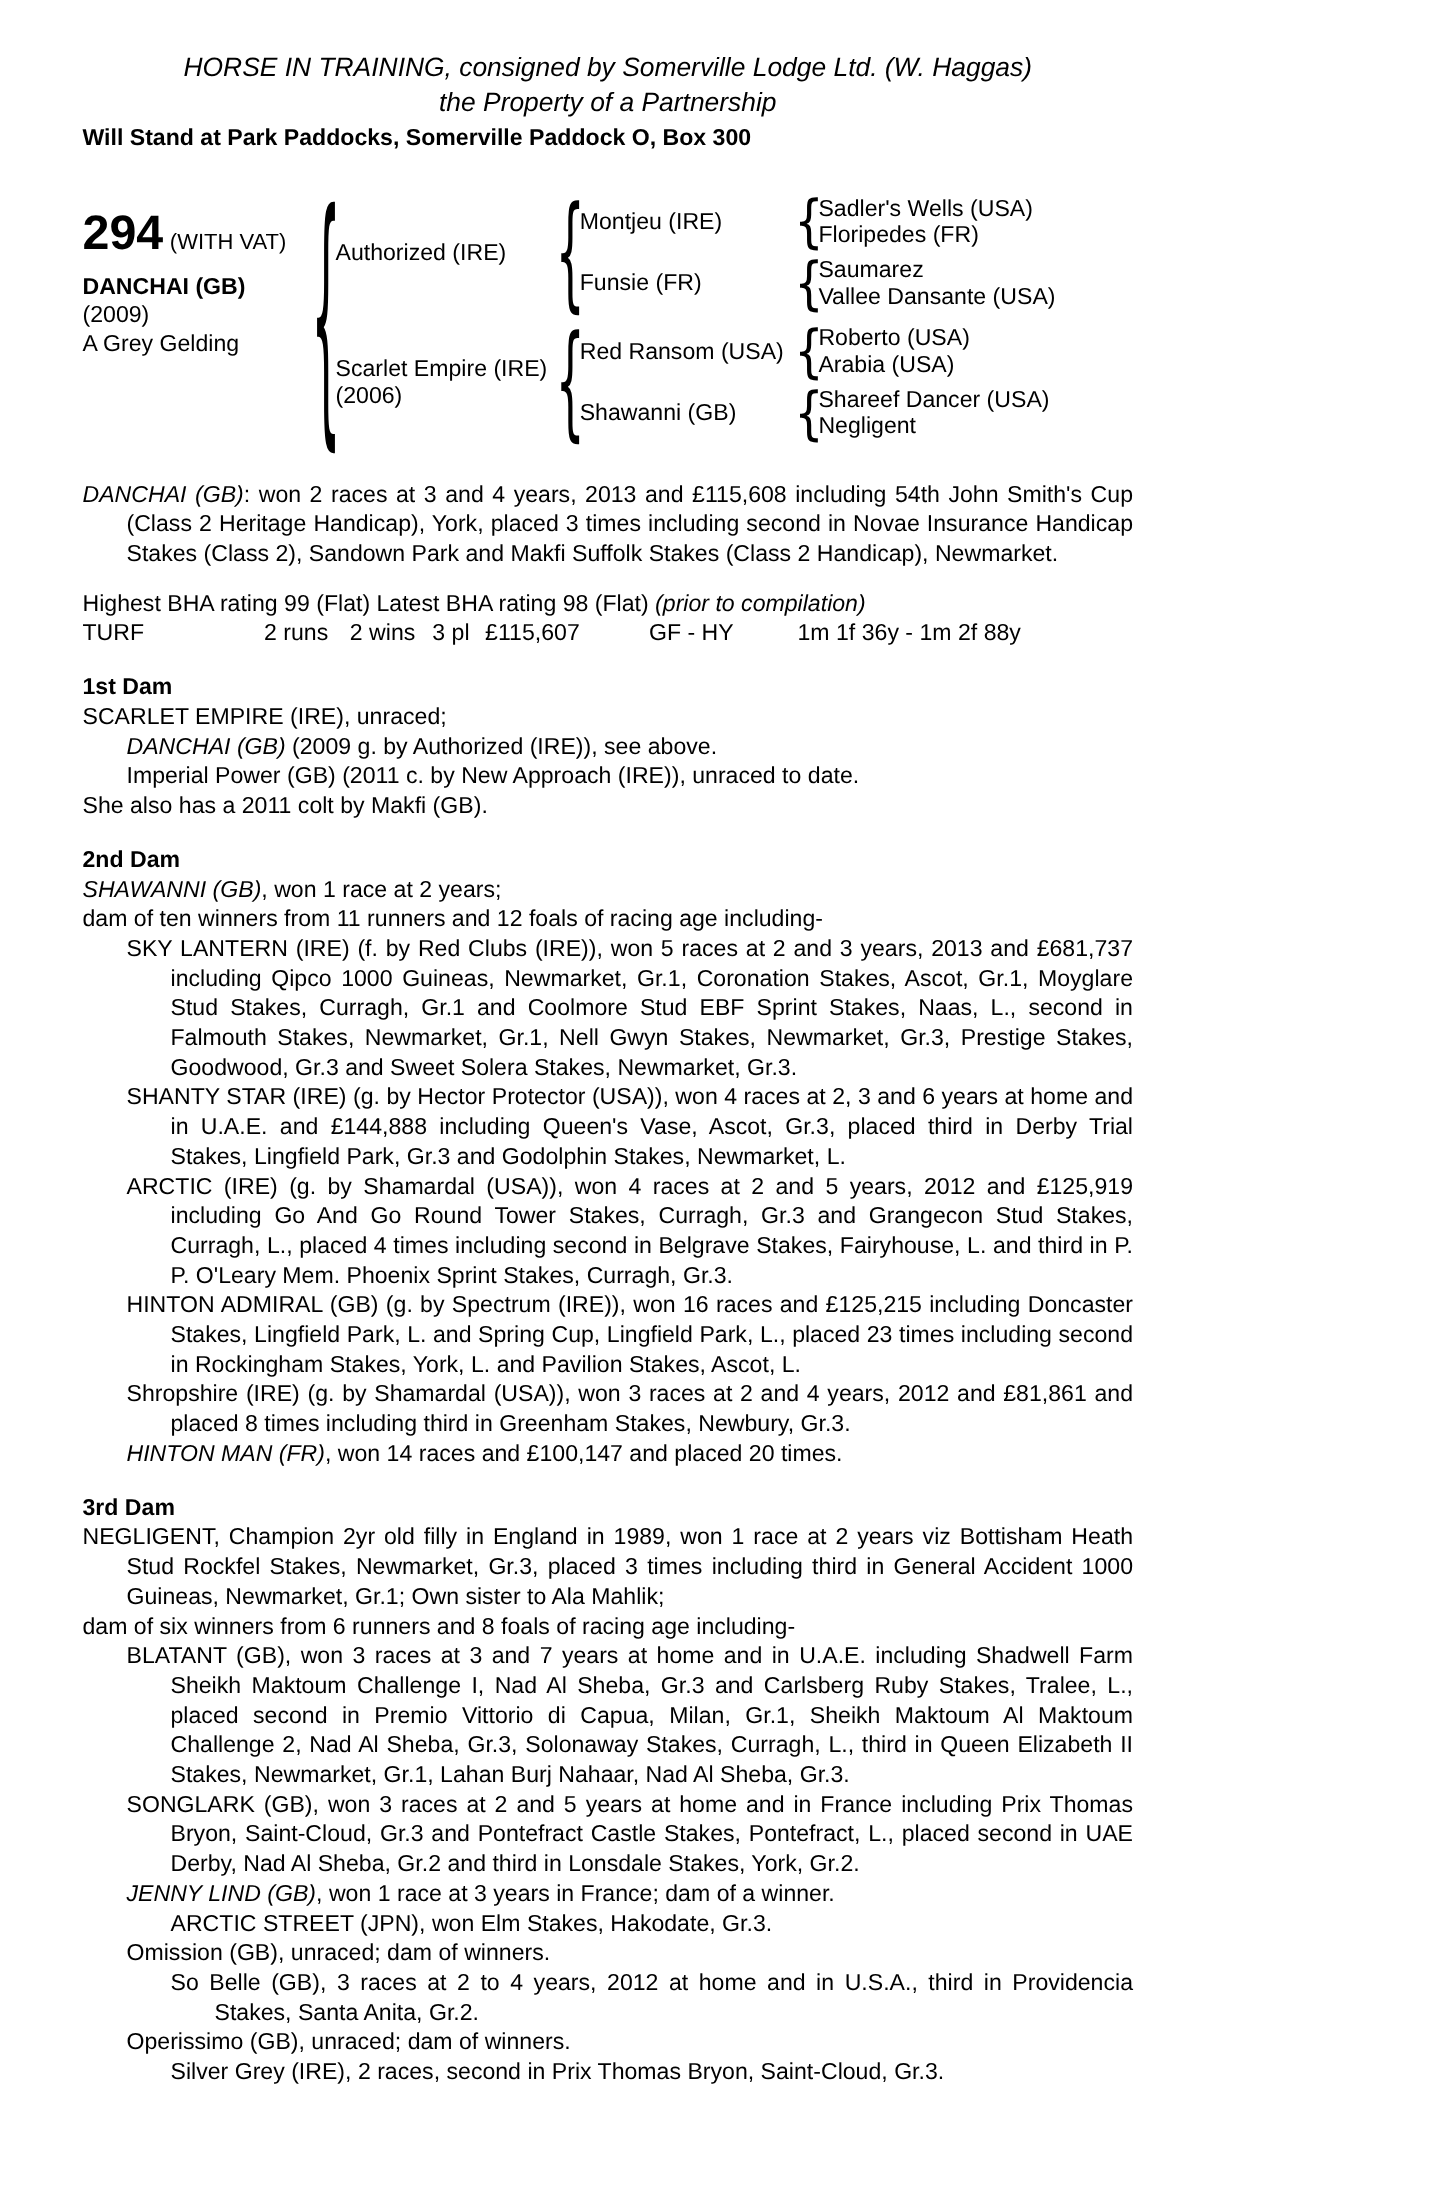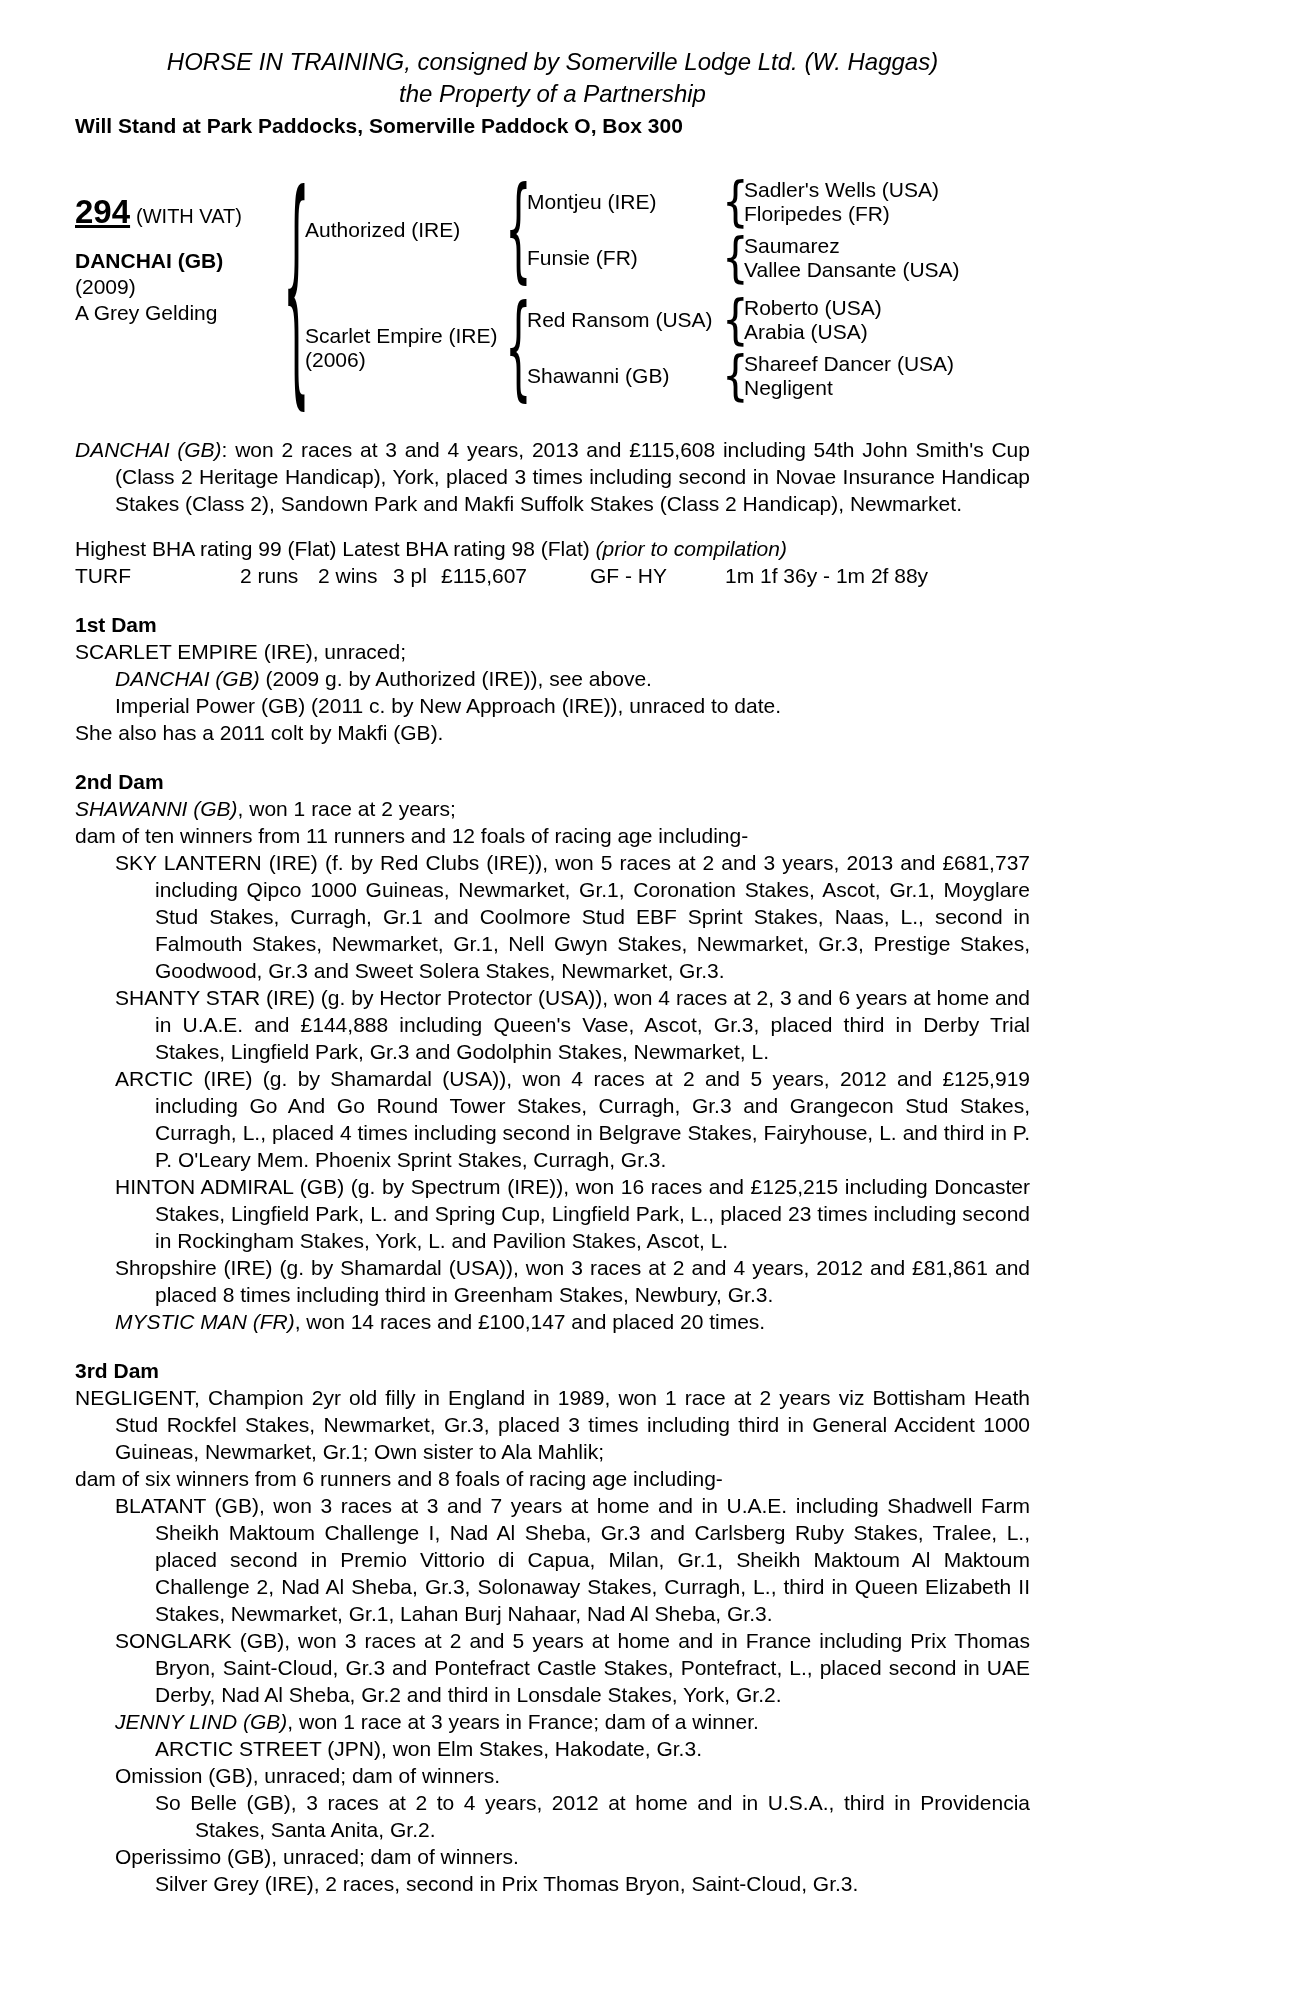--- a/index.html
+++ b/index.html
@@ -11,21 +11,21 @@
   .i{font-style:italic;}
 
   
   .header{text-align:center;}
   .hl1,.hl2{font-style:italic;font-size:24px;line-height:32px;}
   .hl3{font-weight:700;font-size:21px;line-height:28px;text-align:left;margin-top:2px;}
 
   
   .lot-row{display:flex;align-items:center;margin-top:38px;}
   .lot-info{flex:0 0 208px;width:208px;align-self:flex-start;padding-top:12px;}
-  .lot-number{font-weight:700;font-size:33px;line-height:44px;text-decoration:underline;}
+  .lot-number{font-weight:700;font-size:44px;line-height:44px;}
   .lot-vat{font-size:20px;margin-left:6px;}
   .lot-name{font-weight:700;margin-top:14px;line-height:26px;}
   .lot-year,.lot-desc{line-height:26px;}
   .ped{flex:1;display:flex;align-items:center;font-size:21px;line-height:24px;}
   .ped-col{display:flex;flex-direction:column;justify-content:center;}
   .gap1{row-gap:14px;}
   .gap2{row-gap:8px;}
   .ped-node{display:flex;align-items:center;}
   .wg1{flex:0 0 200px;width:200px;}
   .wg2{flex:0 0 195px;width:195px;}
@@ -153,21 +153,21 @@
 
   <div class="section">
     <div class="sec-heading">2nd Dam</div>
     <p class="para"><span class="i">SHAWANNI (GB)</span><span>, </span><span class="b">won</span><span> 1 race at 2 years;</span></p>
     <p class="para"><span>dam of </span><span class="b">ten winners</span><span> from 11 runners and 12 foals of racing age including-</span></p>
     <p class="para entry1"><span class="b">SKY LANTERN (IRE)</span><span> (f. by Red Clubs (IRE)), won 5 races at 2 and 3 years, 2013 and £681,737 including Qipco 1000 Guineas, Newmarket, </span><span class="b">Gr.1</span><span>, Coronation Stakes, Ascot, </span><span class="b">Gr.1</span><span>, Moyglare Stud Stakes, Curragh, </span><span class="b">Gr.1</span><span> and Coolmore Stud EBF Sprint Stakes, Naas, </span><span class="b">L.</span><span>, second in Falmouth Stakes, Newmarket, </span><span class="b">Gr.1</span><span>, Nell Gwyn Stakes, Newmarket, </span><span class="b">Gr.3</span><span>, Prestige Stakes, Goodwood, </span><span class="b">Gr.3</span><span> and Sweet Solera Stakes, Newmarket, </span><span class="b">Gr.3</span><span>.</span></p>
     <p class="para entry1"><span class="b">SHANTY STAR (IRE)</span><span> (g. by Hector Protector (USA)), won 4 races at 2, 3 and 6 years at home and in U.A.E. and £144,888 including Queen's Vase, Ascot, </span><span class="b">Gr.3</span><span>, placed third in Derby Trial Stakes, Lingfield Park, </span><span class="b">Gr.3</span><span> and Godolphin Stakes, Newmarket, </span><span class="b">L.</span></p>
     <p class="para entry1"><span class="b">ARCTIC (IRE)</span><span> (g. by Shamardal (USA)), won 4 races at 2 and 5 years, 2012 and £125,919 including Go And Go Round Tower Stakes, Curragh, </span><span class="b">Gr.3</span><span> and Grangecon Stud Stakes, Curragh, </span><span class="b">L.</span><span>, placed 4 times including second in Belgrave Stakes, Fairyhouse, </span><span class="b">L.</span><span> and third in P. P. O'Leary Mem. Phoenix Sprint Stakes, Curragh, </span><span class="b">Gr.3</span><span>.</span></p>
     <p class="para entry1"><span class="b">HINTON ADMIRAL (GB)</span><span> (g. by Spectrum (IRE)), won 16 races and £125,215 including Doncaster Stakes, Lingfield Park, </span><span class="b">L.</span><span> and Spring Cup, Lingfield Park, </span><span class="b">L.</span><span>, placed 23 times including second in Rockingham Stakes, York, </span><span class="b">L.</span><span> and Pavilion Stakes, Ascot, </span><span class="b">L.</span></p>
     <p class="para entry1"><span class="b">Shropshire (IRE)</span><span> (g. by Shamardal (USA)), won 3 races at 2 and 4 years, 2012 and £81,861 and placed 8 times including third in Greenham Stakes, Newbury, </span><span class="b">Gr.3</span><span>.</span></p>
-    <p class="para entry1"><span class="i">MYSTIC MAN (FR)</span><span>, won 14 races and £100,147 and placed 20 times.</span></p>
+    <p class="para entry1"><span class="i">HINTON MAN (FR)</span><span>, won 14 races and £100,147 and placed 20 times.</span></p>
   </div>
 
   <div class="section">
     <div class="sec-heading">3rd Dam</div>
     <p class="para hang1"><span class="b">NEGLIGENT</span><span>, Champion 2yr old filly in England in 1989, </span><span class="b">won</span><span> 1 race at 2 years viz Bottisham Heath Stud Rockfel Stakes, Newmarket, </span><span class="b">Gr.3</span><span>, placed 3 times including third in General Accident 1000 Guineas, Newmarket, </span><span class="b">Gr.1</span><span>; Own sister to </span><span class="b">Ala Mahlik</span><span>;</span></p>
     <p class="para"><span>dam of </span><span class="b">six winners</span><span> from 6 runners and 8 foals of racing age including-</span></p>
     <p class="para entry1"><span class="b">BLATANT (GB)</span><span>, won 3 races at 3 and 7 years at home and in U.A.E. including Shadwell Farm Sheikh Maktoum Challenge I, Nad Al Sheba, </span><span class="b">Gr.3</span><span> and Carlsberg Ruby Stakes, Tralee, </span><span class="b">L.</span><span>, placed second in Premio Vittorio di Capua, Milan, </span><span class="b">Gr.1</span><span>, Sheikh Maktoum Al Maktoum Challenge 2, Nad Al Sheba, </span><span class="b">Gr.3</span><span>, Solonaway Stakes, Curragh, </span><span class="b">L.</span><span>, third in Queen Elizabeth II Stakes, Newmarket, </span><span class="b">Gr.1</span><span>, Lahan Burj Nahaar, Nad Al Sheba, </span><span class="b">Gr.3</span><span>.</span></p>
     <p class="para entry1"><span class="b">SONGLARK (GB)</span><span>, won 3 races at 2 and 5 years at home and in France including Prix Thomas Bryon, Saint-Cloud, </span><span class="b">Gr.3</span><span> and Pontefract Castle Stakes, Pontefract, </span><span class="b">L.</span><span>, placed second in UAE Derby, Nad Al Sheba, </span><span class="b">Gr.2</span><span> and third in Lonsdale Stakes, York, </span><span class="b">Gr.2</span><span>.</span></p>
     <p class="para entry1"><span class="i">JENNY LIND (GB)</span><span>, won 1 race at 3 years in France; dam of a winner.</span></p>
     <p class="para entry2"><span class="b">ARCTIC STREET (JPN)</span><span>, won Elm Stakes, Hakodate, </span><span class="b">Gr.3</span><span>.</span></p>

